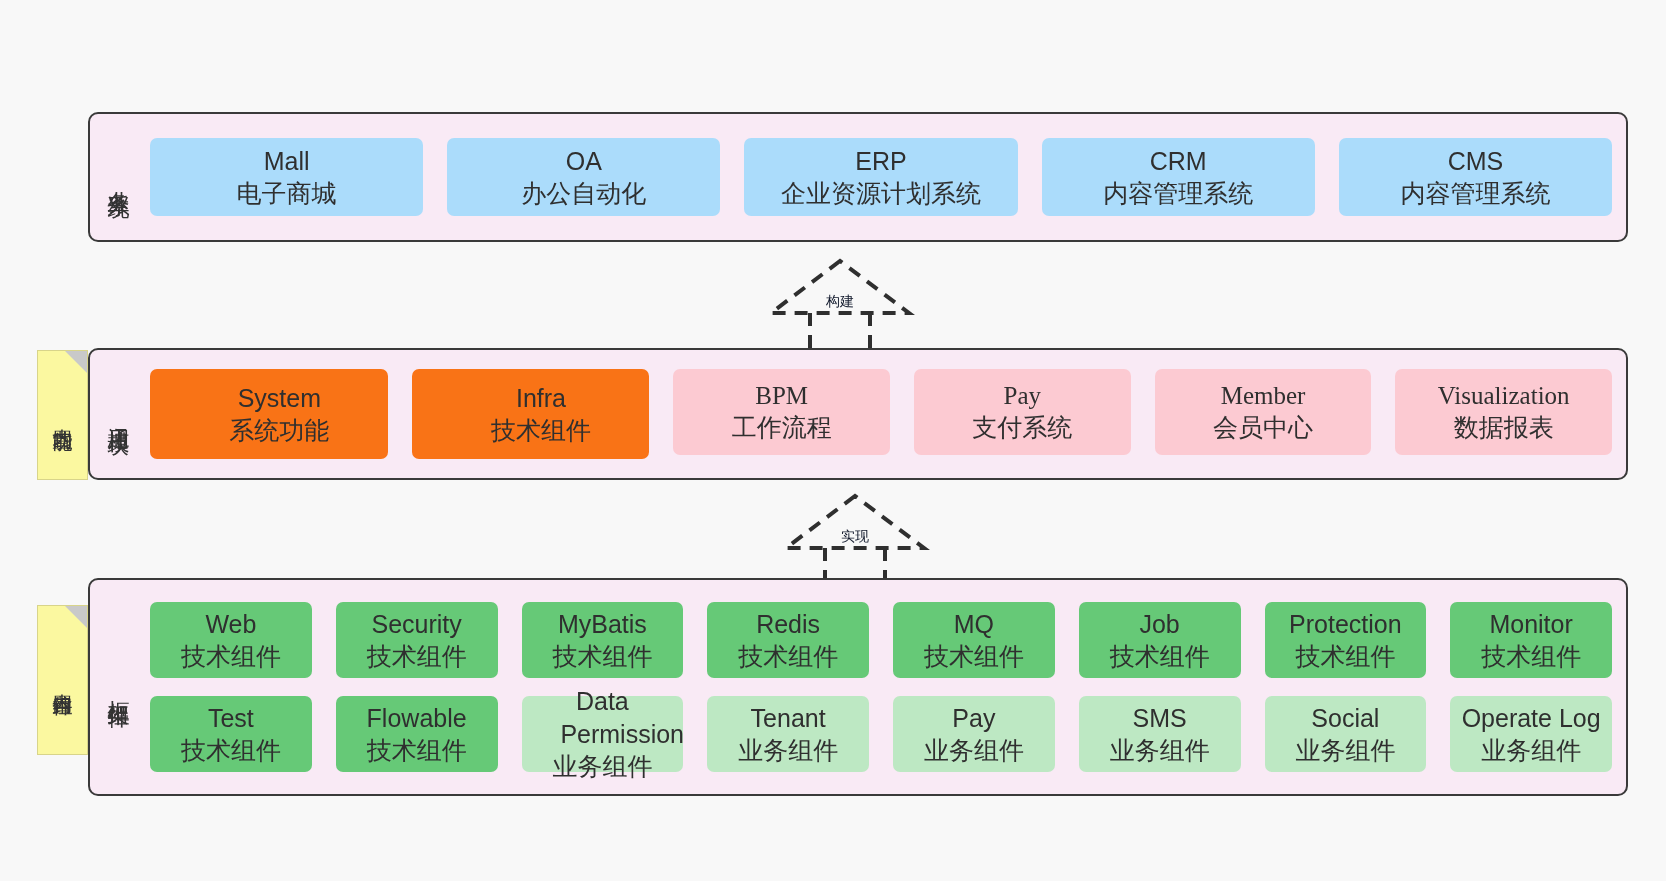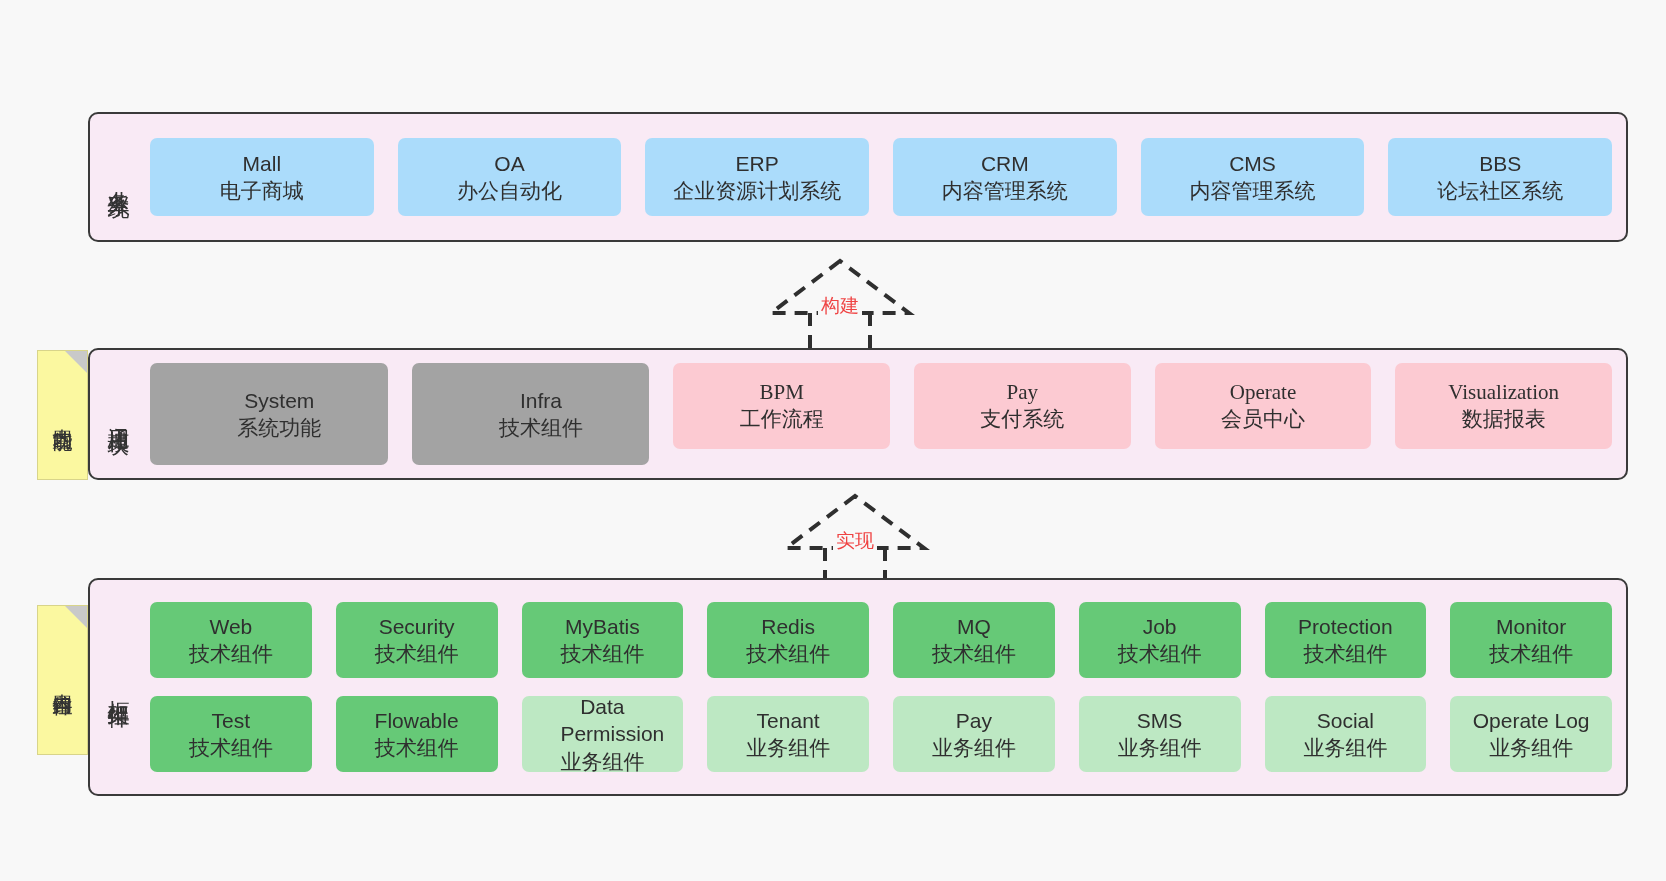--- a/index.html
+++ b/index.html
@@ -62,32 +62,32 @@
 
   .card {
     flex: 1 1 0;
     box-sizing: border-box;
     border-radius: 7px;
     display: flex;
     flex-direction: column;
     align-items: center;
     justify-content: center;
     text-align: center;
-    font-size: 21px;
+    font-size: 25px;
     line-height: 1.30;
     color: #2f2f2f;
     padding: 4px 6px;
     user-select: none;
   }
   .card .t-en { display: block; }
   .card .t-cn { display: block; }
 
   
   .c-blue        { background: #abdcfb; height: 78px; }
-  .c-red         { background: #a3a3a3; height: 102px; padding-left: 27px; }
+  .c-red         { background: #f97316; height: 90px; padding-left: 27px; }
   .c-pink        { background: #fccad2; height: 86px; font-family: Liberation Serif, serif; }
   .c-green       { background: #66c977; height: 76px; }
   .c-greenlight  { background: #bde8c3; height: 76px; }
 
   
   .note {
     position: absolute;
     box-sizing: border-box;
     background: #fbf8a0;
     border: 1px solid #d8d48a;
@@ -118,22 +118,22 @@
     position: absolute;
     width: 150px;
     height: 96px;
   }
   .arrow svg { display: block; overflow: visible; }
   .arrow-label {
     position: absolute;
     left: 50%;
     transform: translateX(-50%);
     top: 38px;
-    font-size: 19px;
-    color: #ef4444;
+    font-size: 14px;
+    color: #0f172a;
     background: #f8f8f8;
     padding: 0 3px;
     white-space: nowrap;
     user-select: none;
   }
 </style>
 </head>
 <body>
 
 <div id="canvas">
@@ -154,24 +154,20 @@
           <span class="t-en">ERP</span>
           <span class="t-cn">企业资源计划系统</span>
         </div>
         <div class="card c-blue">
           <span class="t-en">CRM</span>
           <span class="t-cn">内容管理系统</span>
         </div>
         <div class="card c-blue">
           <span class="t-en">CMS</span>
           <span class="t-cn">内容管理系统</span>
-        </div>
-        <div class="card c-blue">
-          <span class="t-en">BBS</span>
-          <span class="t-cn">论坛社区系统</span>
         </div>
       </div>
     </div>
   </div>
 
   <div class="arrow" style="left:765px; top:255px;">
     <svg width="150" height="96" viewBox="0 0 150 96" fill="none">
 
       <path d="M75 6 L6 58 L144 58 Z" fill="#f8f8f8" stroke="#2f2f2f" stroke-width="4" stroke-dasharray="13 9" stroke-linejoin="miter"></path>
 
@@ -198,21 +194,21 @@
         </div>
         <div class="card c-pink">
           <span class="t-en">BPM</span>
           <span class="t-cn">工作流程</span>
         </div>
         <div class="card c-pink">
           <span class="t-en">Pay</span>
           <span class="t-cn">支付系统</span>
         </div>
         <div class="card c-pink">
-          <span class="t-en">Operate</span>
+          <span class="t-en">Member</span>
           <span class="t-cn">会员中心</span>
         </div>
         <div class="card c-pink">
           <span class="t-en">Visualization</span>
           <span class="t-cn">数据报表</span>
         </div>
       </div>
     </div>
   </div>
 

